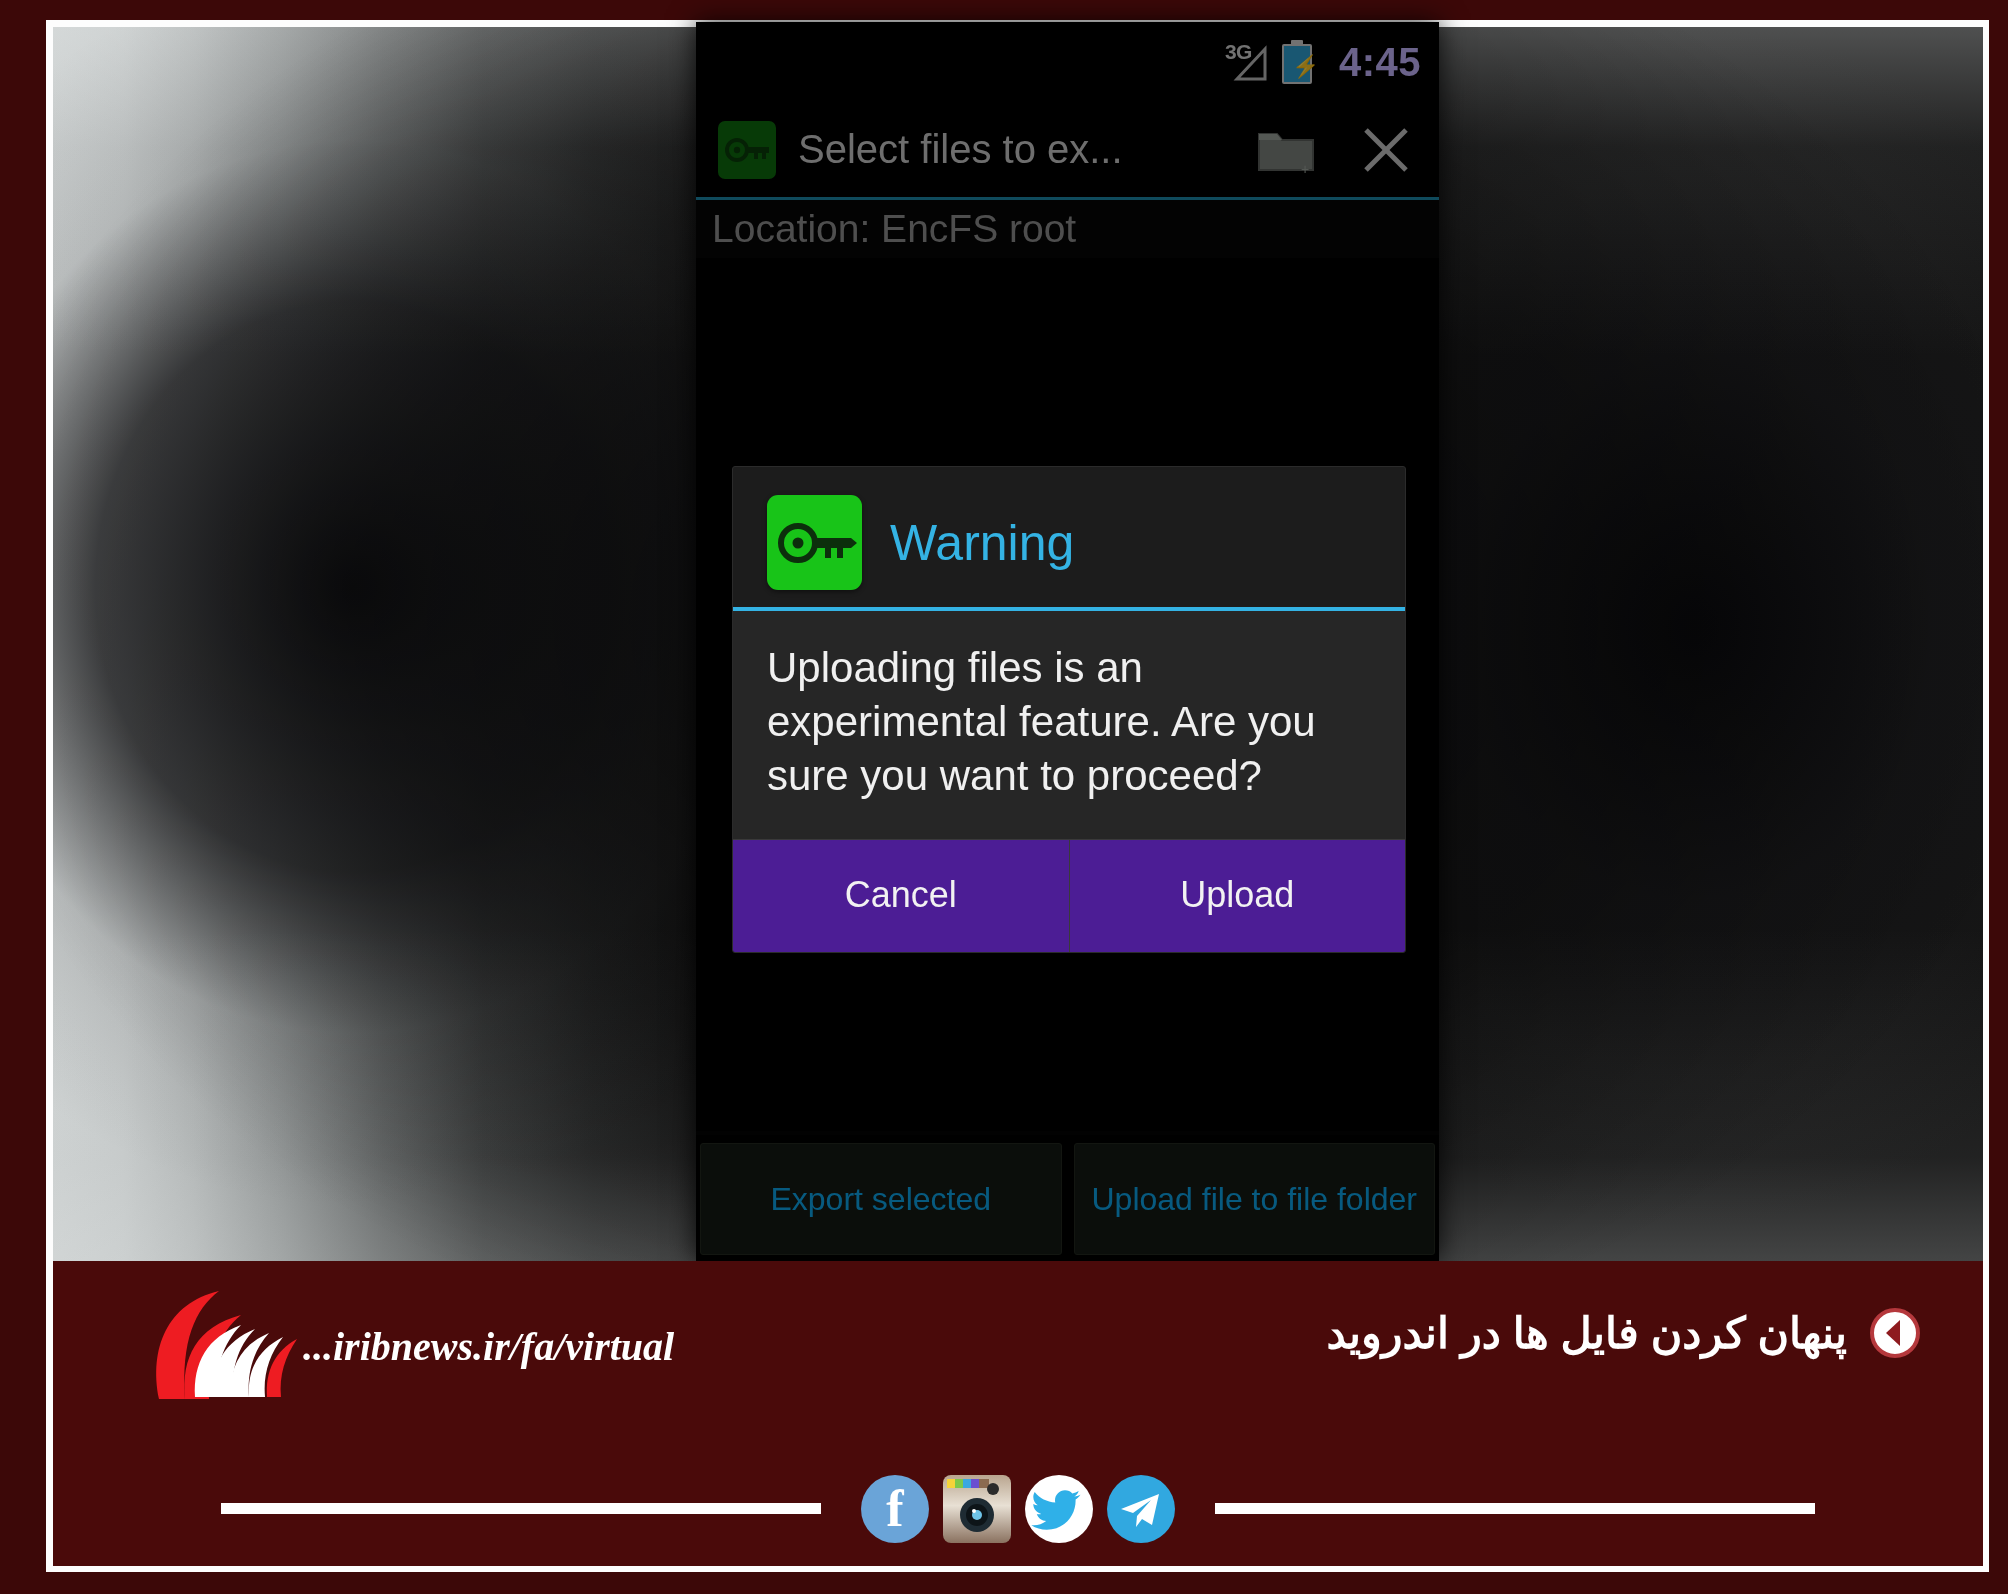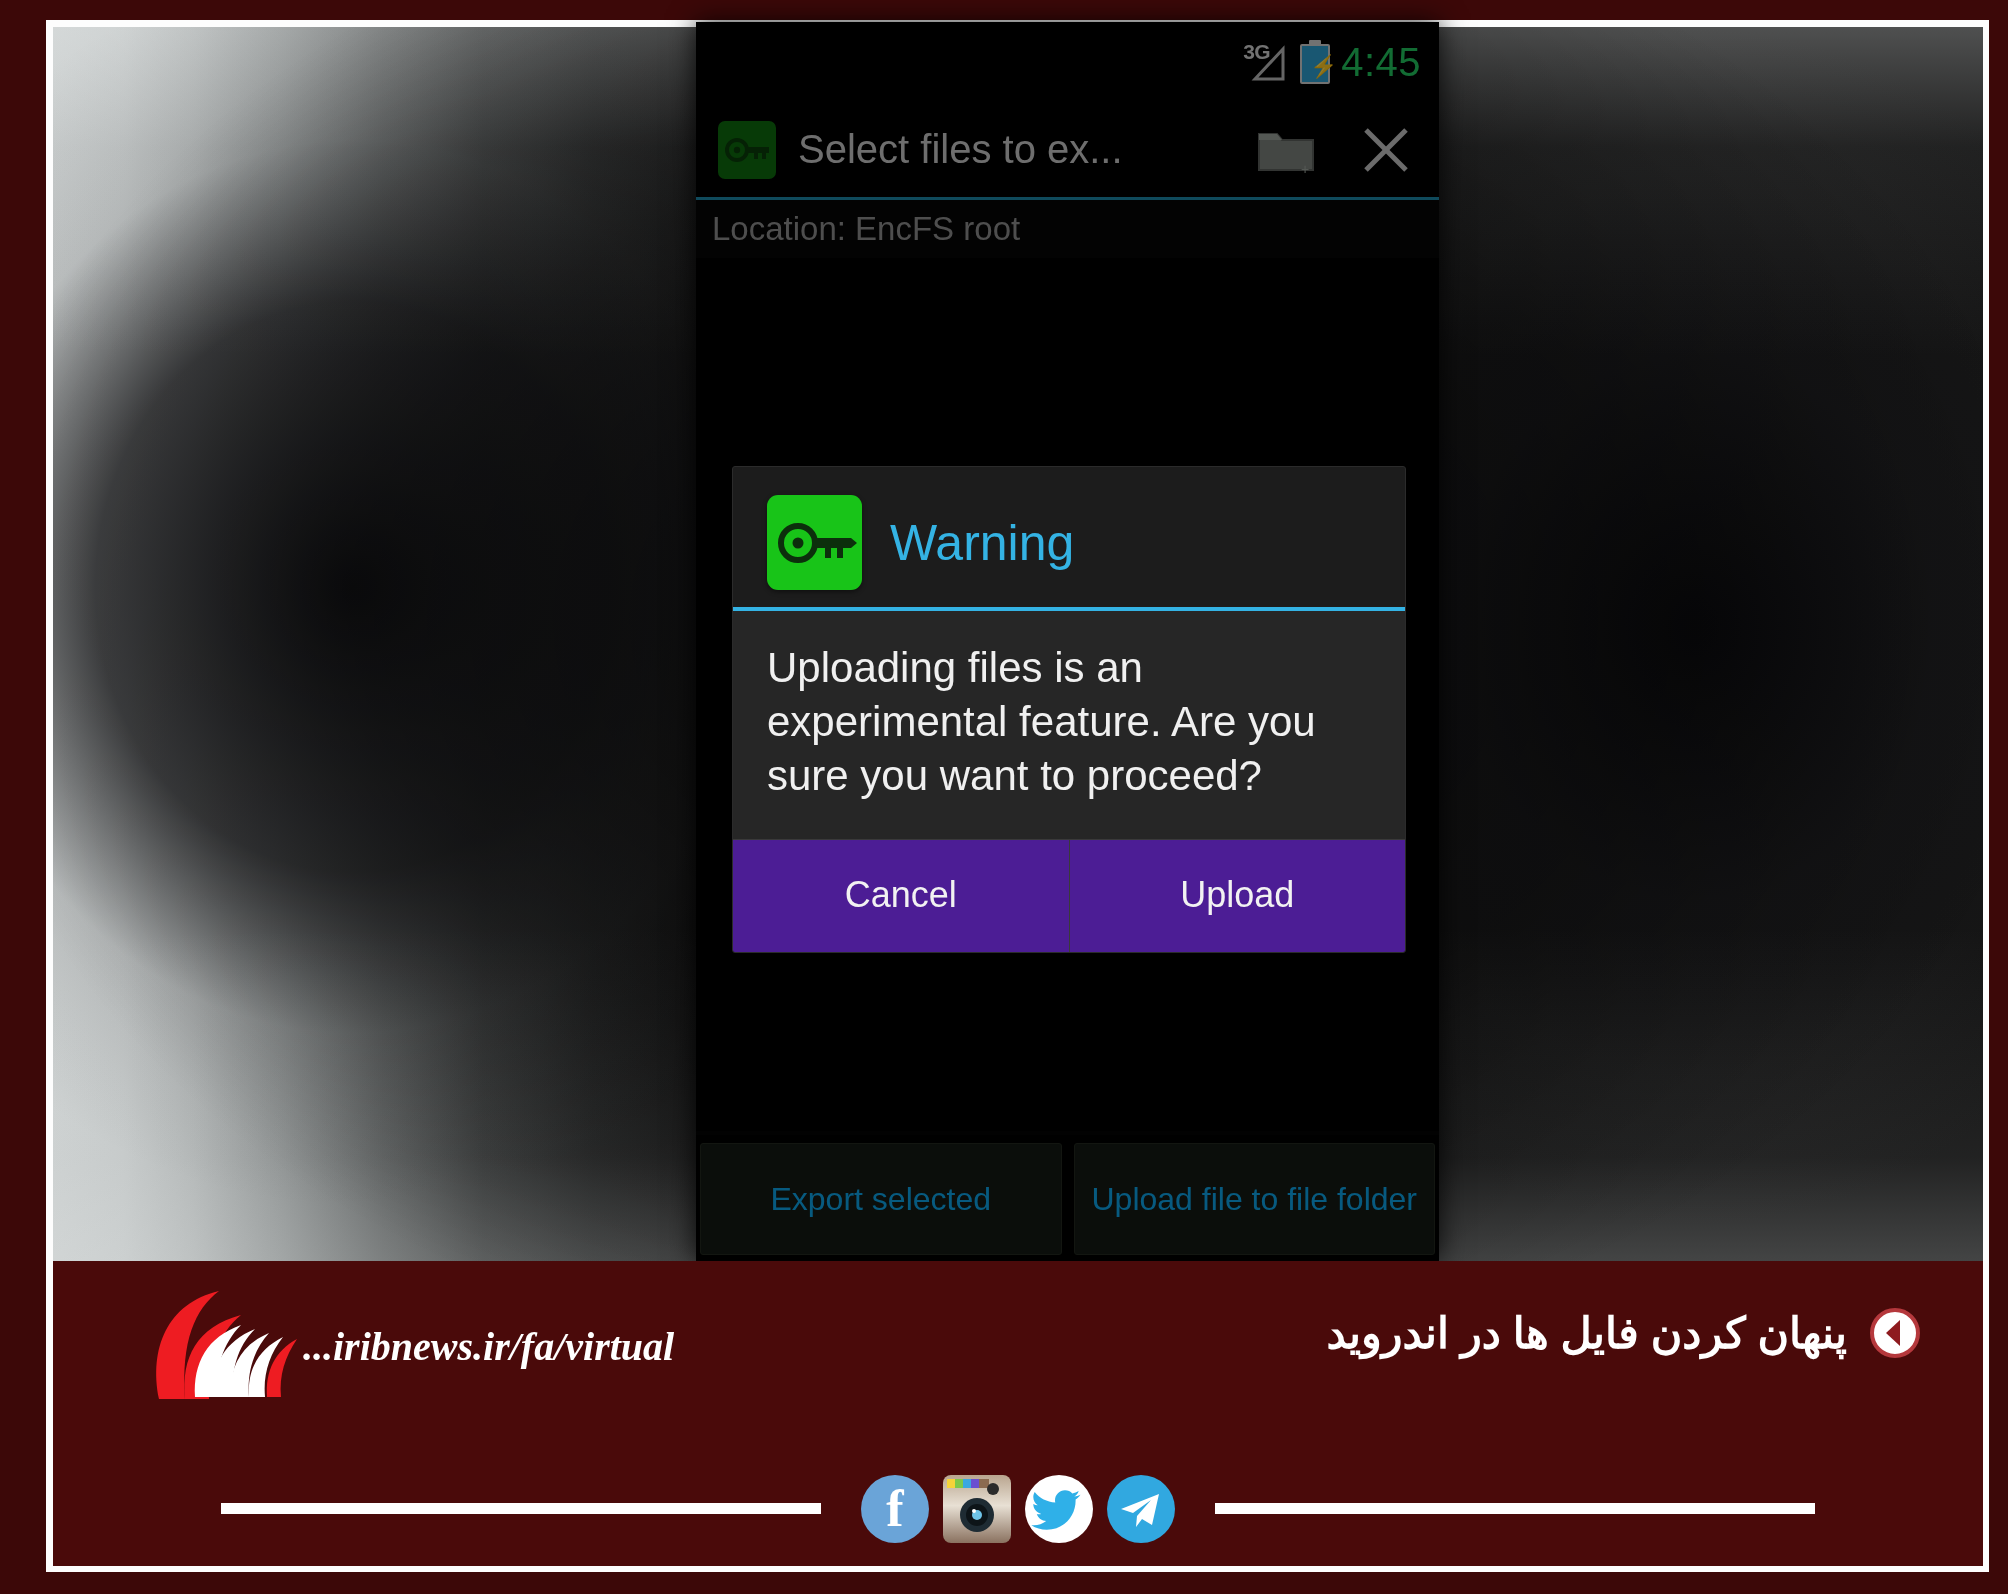--- a/index.html
+++ b/index.html
@@ -158,24 +158,24 @@
   .batt-bolt {
     position: absolute;
     left: 8px;
     top: 10px;
     font-size: 22px;
     line-height: 1;
     color: #eaf6fb;
   }
   #status-time {
     font-size: 40px;
-    color: #22c55e;
-    font-weight: normal;
+    color: #c4b5fd;
+    font-weight: bold;
     letter-spacing: 0.5px;
-    margin-left: 0;
+    margin-left: 16px;
   }
 
   
   #action-bar {
     position: relative;
     height: 98px;
     background: #000;
     display: flex;
     align-items: center;
     padding: 0 20px 0 22px;
@@ -213,21 +213,21 @@
   #location-strip {
     height: 58px;
     background: #060606;
     display: flex;
     align-items: center;
     padding-left: 16px;
     box-sizing: border-box;
   }
   #location-text {
     color: #8f8f8f;
-    font-size: 33px;
+    font-size: 39px;
   }
 
   
   #file-list {
     position: absolute;
     left: 0;
     top: 236px;
     right: 0;
     bottom: 130px;
     background: #000;

